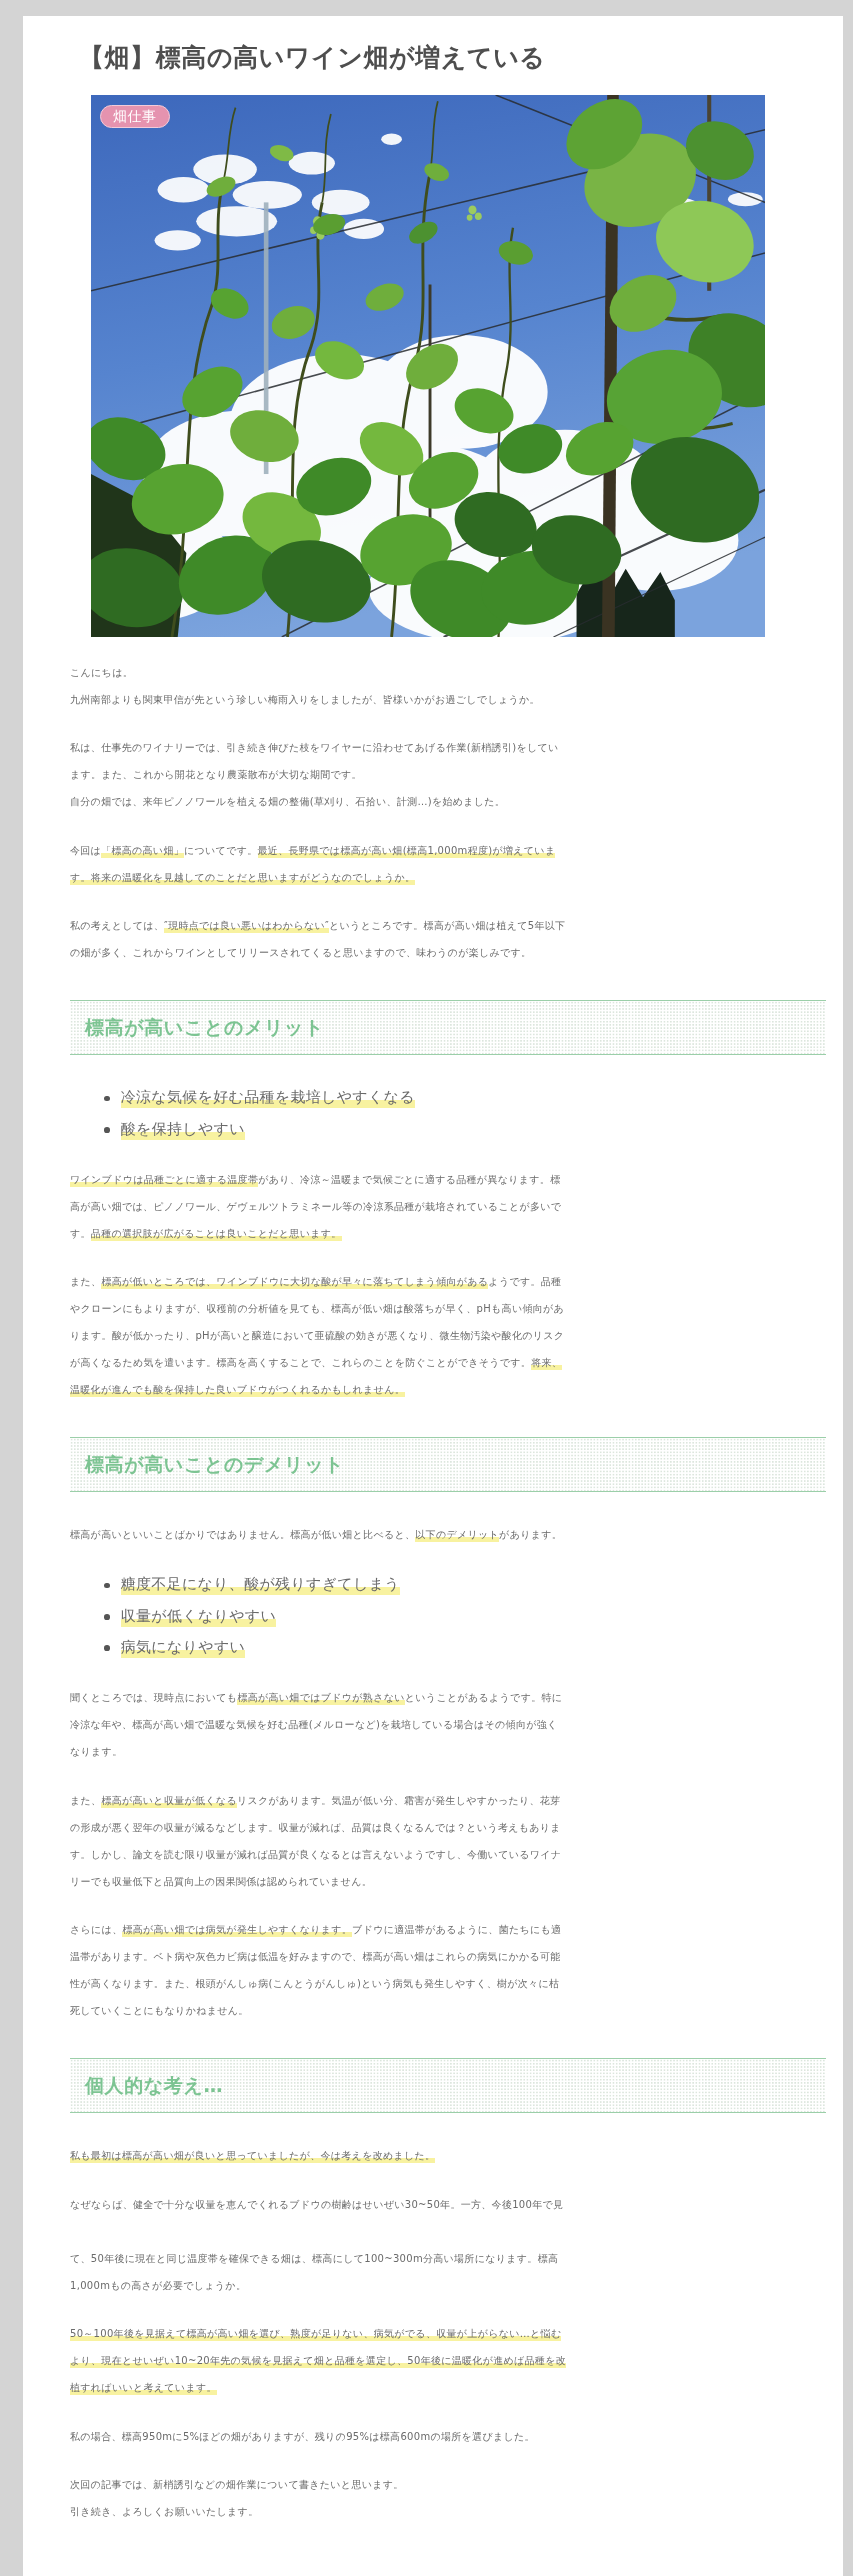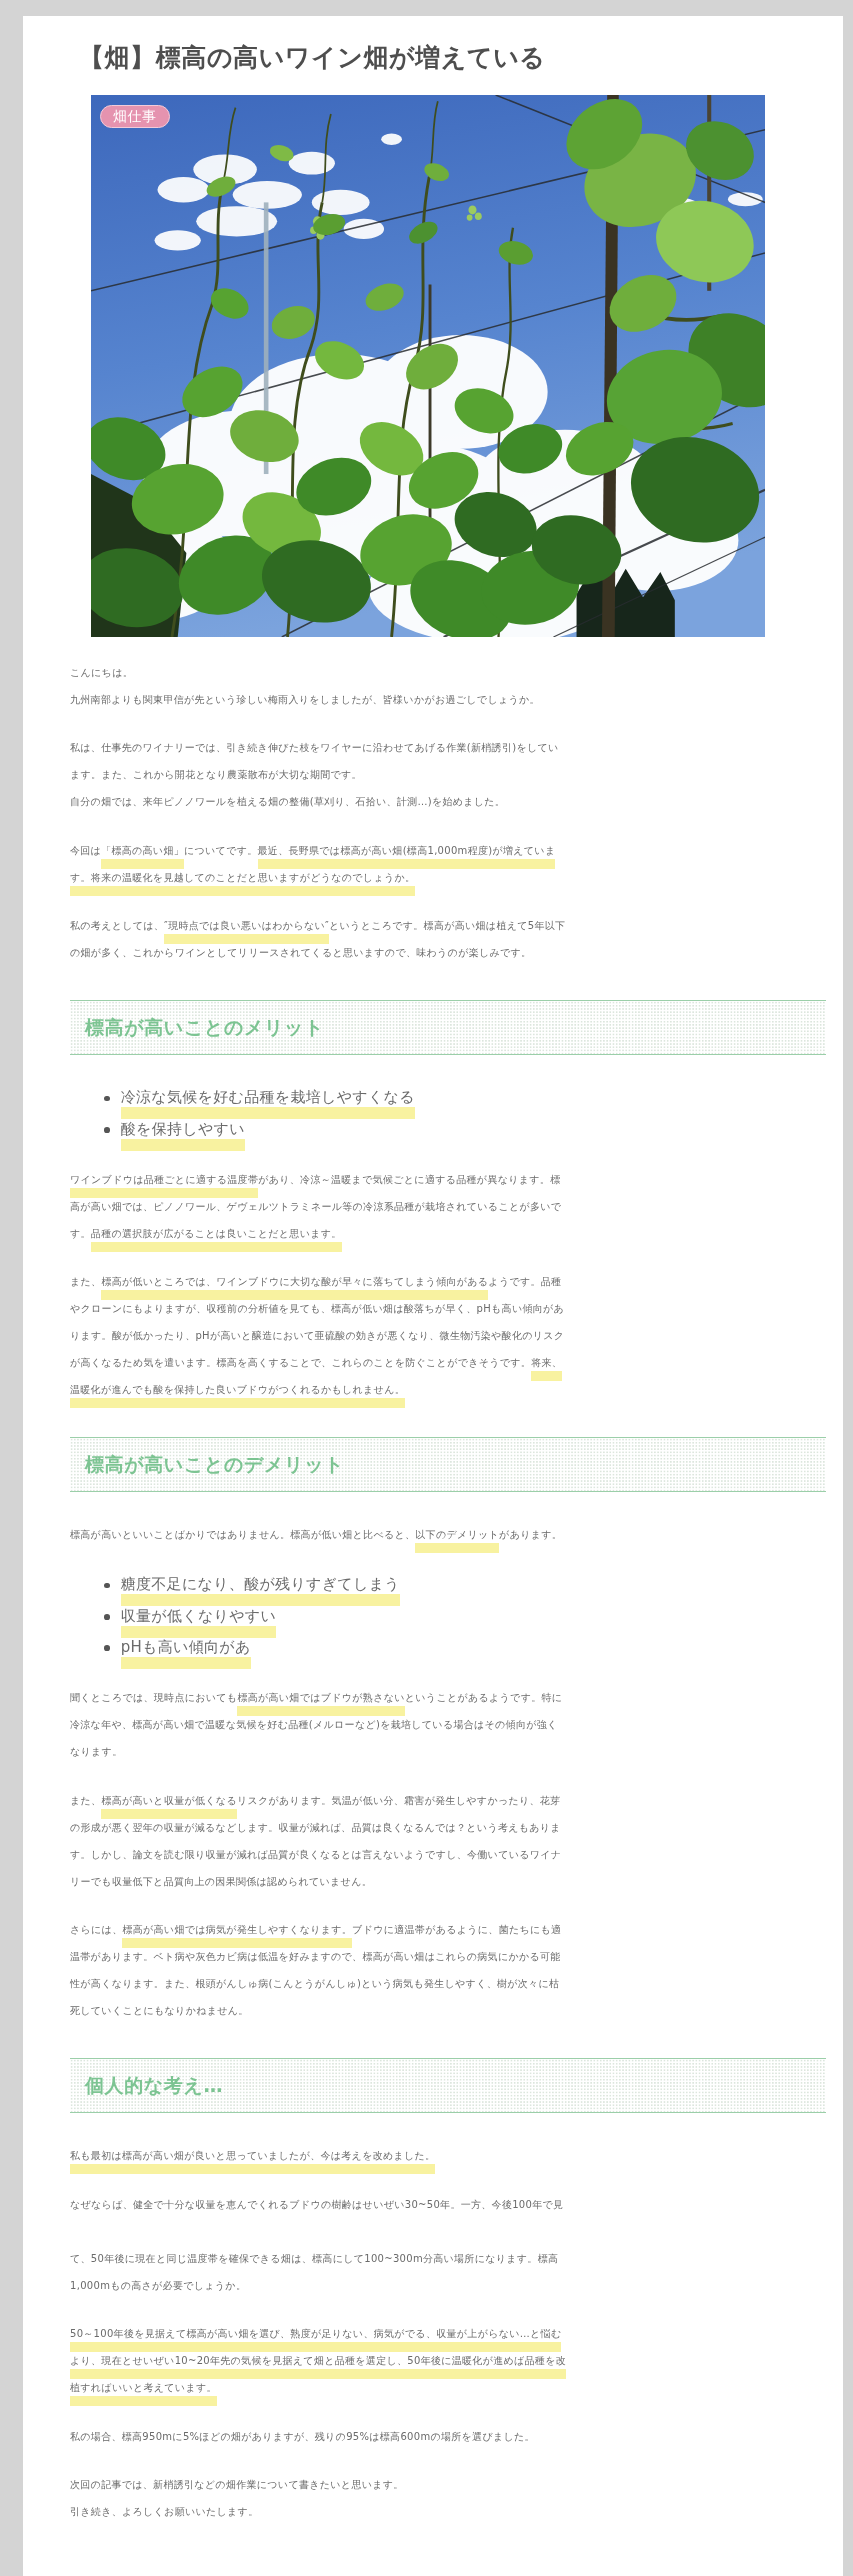--- a/index.html
+++ b/index.html
@@ -29,21 +29,21 @@
     color:#ffffff;font-size:14px;line-height:19px;padding:1.3px 12px;
     letter-spacing:0.6px;
   }
   .para{
     font-size:10px;line-height:27px;color:#6a6a6a;
     margin:21.5px 0;width:752px;letter-spacing:0.3px;
   }
   .para.tight{margin-top:18px;}
   .hl{
     background-image:linear-gradient(transparent 60%, #f8f2a0 60%);
-    padding-bottom:13px;
+    padding-bottom:2px;
   }
   .blist{margin:23px 0;padding:0 0 0 33px;list-style:none;}
   .blist li{
     font-size:15px;line-height:27px;color:#6a6a6a;
     margin-bottom:4.4px;position:relative;padding-left:17.7px;letter-spacing:0.3px;
   }
   .blist li::before{
     content:"";position:absolute;left:1.3px;top:11.4px;width:5.7px;height:5.7px;
     border-radius:50%;background:#555555;
   }
@@ -206,21 +206,21 @@
         </ul>
         <p class="para"><span class="hl">ワインブドウは品種ごとに適する温度帯</span><span>があり、冷涼～温暖まで気候ごとに適する品種が異なります。標</span><br><span>高が高い畑では、ピノノワール、ゲヴェルツトラミネール等の冷涼系品種が栽培されていることが多いで</span><br><span>す。</span><span class="hl">品種の選択肢が広がることは良いことだと思います。</span></p>
         <p class="para"><span>また、</span><span class="hl">標高が低いところでは、ワインブドウに大切な酸が早々に落ちてしまう傾向がある</span><span>ようです。品種</span><br><span>やクローンにもよりますが、収穫前の分析値を見ても、標高が低い畑は酸落ちが早く、pHも高い傾向があ</span><br><span>ります。酸が低かったり、pHが高いと醸造において亜硫酸の効きが悪くなり、微生物汚染や酸化のリスク</span><br><span>が高くなるため気を遣います。標高を高くすることで、これらのことを防ぐことができそうです。</span><span class="hl">将来、</span><br><span class="hl">温暖化が進んでも酸を保持した良いブドウがつくれるかもしれません。</span></p>
         <div class="h2box">
           <span class="h2text">標高が高いことのデメリット</span>
         </div>
         <p class="para"><span>標高が高いといいことばかりではありません。標高が低い畑と比べると、</span><span class="hl">以下のデメリット</span><span>があります。</span></p>
         <ul class="blist">
           <li><span class="hl">糖度不足になり、酸が残りすぎてしまう</span></li>
           <li><span class="hl">収量が低くなりやすい</span></li>
-          <li><span class="hl">pHも高い傾向があ</span></li>
+          <li><span class="hl">病気になりやすい</span></li>
         </ul>
         <p class="para"><span>聞くところでは、現時点においても</span><span class="hl">標高が高い畑ではブドウが熟さない</span><span>ということがあるようです。特に</span><br><span>冷涼な年や、標高が高い畑で温暖な気候を好む品種(メルローなど)を栽培している場合はその傾向が強く</span><br><span>なります。</span></p>
         <p class="para"><span>また、</span><span class="hl">標高が高いと収量が低くなる</span><span>リスクがあります。気温が低い分、霜害が発生しやすかったり、花芽</span><br><span>の形成が悪く翌年の収量が減るなどします。収量が減れば、品質は良くなるんでは？という考えもありま</span><br><span>す。しかし、論文を読む限り収量が減れば品質が良くなるとは言えないようですし、今働いているワイナ</span><br><span>リーでも収量低下と品質向上の因果関係は認められていません。</span></p>
         <p class="para"><span>さらには、</span><span class="hl">標高が高い畑では病気が発生しやすくなります。</span><span>ブドウに適温帯があるように、菌たちにも適</span><br><span>温帯があります。ベト病や灰色カビ病は低温を好みますので、標高が高い畑はこれらの病気にかかる可能</span><br><span>性が高くなります。また、根頭がんしゅ病(こんとうがんしゅ)という病気も発生しやすく、樹が次々に枯</span><br><span>死していくことにもなりかねません。</span></p>
         <div class="h2box">
           <span class="h2text">個人的な考え…</span>
         </div>
         <p class="para"><span class="hl">私も最初は標高が高い畑が良いと思っていましたが、今は考えを改めました。</span></p>
         <p class="para"><span>なぜならば、健全で十分な収量を恵んでくれるブドウの樹齢はせいぜい30~50年。一方、今後100年で見</span><br><br><span>て、50年後に現在と同じ温度帯を確保できる畑は、標高にして100~300m分高い場所になります。標高</span><br><span>1,000mもの高さが必要でしょうか。</span></p>
         <p class="para"><span class="hl">50～100年後を見据えて標高が高い畑を選び、熟度が足りない、病気がでる、収量が上がらない…と悩む</span><br><span class="hl">より、現在とせいぜい10~20年先の気候を見据えて畑と品種を選定し、50年後に温暖化が進めば品種を改</span><br><span class="hl">植すればいいと考えています。</span></p>

